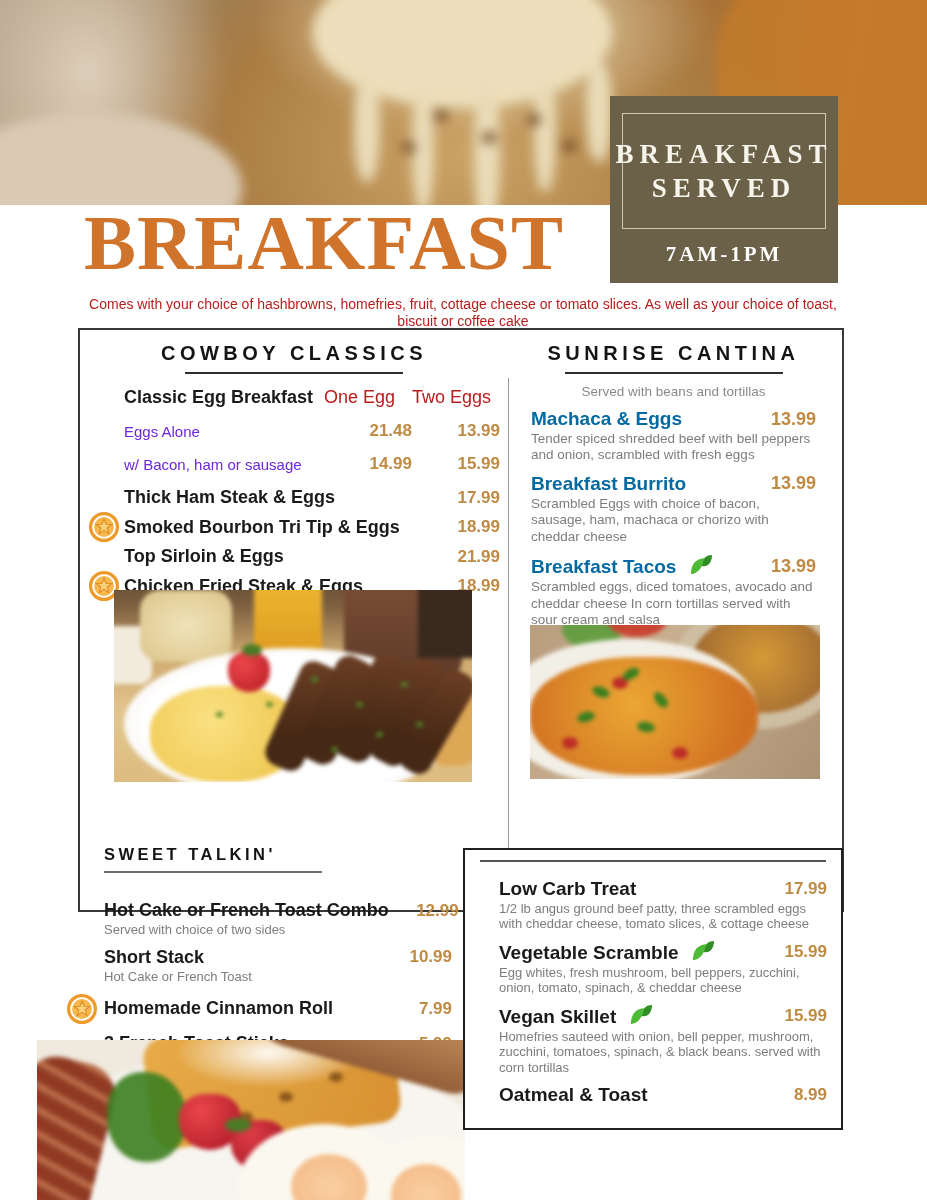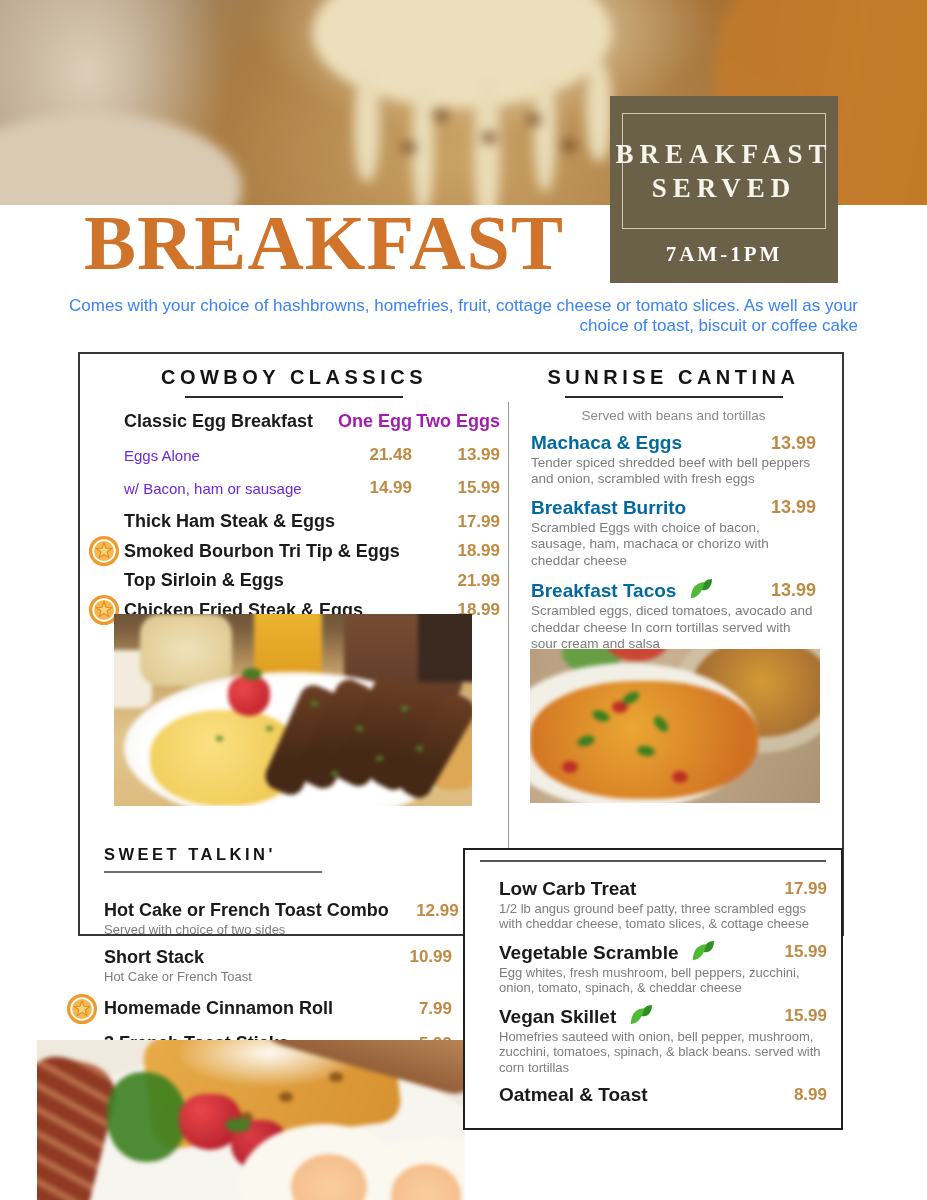--- a/index.html
+++ b/index.html
@@ -36,38 +36,38 @@
   .badge-inner{position:absolute;left:12px;right:12px;top:17px;height:114px;border:1px solid #cfc8b6;
                display:flex;flex-direction:column;align-items:center;justify-content:center;gap:3px;}
   .badge-line{font-family:"Liberation Serif",serif;font-weight:700;font-size:27px;letter-spacing:6px;
               color:#f7f4ec;white-space:nowrap;}
   .badge-hours{position:absolute;left:0;right:0;top:146px;text-align:center;color:#fff;
                font-size:21px;font-weight:700;letter-spacing:3px;font-family:Liberation Serif, serif;}
 
   
   .page-title{position:absolute;left:84px;top:204px;font-family:"Liberation Serif",serif;
               font-weight:700;font-size:78px;line-height:1;color:#d0742c;letter-spacing:1px;}
-  .subtitle{position:absolute;left:68px;top:296px;width:790px;text-align:right;
-            color:#3b82f6;font-size:17px;line-height:1.2;}
-
-  
-  .main-box{position:absolute;left:78px;top:352px;width:766px;height:584px;border:2px solid #383838;
+  .subtitle{position:absolute;left:68px;top:296px;width:790px;text-align:center;
+            color:#b91c1c;font-size:14px;line-height:1.2;}
+
+  
+  .main-box{position:absolute;left:78px;top:328px;width:766px;height:584px;border:2px solid #383838;
             box-sizing:border-box;background:#fff;}
   .col-left{position:absolute;left:0;top:0;bottom:0;width:428px;}
   .col-divider{position:absolute;left:428px;top:48px;bottom:16px;width:1px;background:#9a9a9a;}
   .col-right{position:absolute;left:429px;top:0;right:0;bottom:0;padding:12px 26px 0 22px;box-sizing:border-box;}
 
   .section-head{font-size:20px;font-weight:700;color:#141414;letter-spacing:4.5px;text-align:center;white-space:nowrap;}
   .head-rule{height:2px;background:#2c2c2c;width:218px;margin:7px auto 0;}
 
   .cowboy-head{margin-top:12px;}
   .egg-grid{display:grid;grid-template-columns:200px 88px 88px;padding-left:44px;margin-top:13px;
             align-items:center;row-gap:0;}
   .egg-grid .hname{font-size:18px;font-weight:700;color:#1a1a1a;white-space:nowrap;}
-  .egg-grid .hcol{font-size:18px;font-weight:700;color:#a21caf;text-align:right;white-space:nowrap;}
+  .egg-grid .hcol{font-size:18px;font-weight:400;color:#b91c1c;text-align:left;white-space:nowrap;}
   .egg-row{display:grid;grid-template-columns:200px 88px 88px;padding-left:44px;margin-top:13px;align-items:center;}
   .egg-row .ename{font-size:15px;color:#6d28d9;white-space:nowrap;}
   .price{font-size:17px;font-weight:700;color:#bf8b44;text-align:right;white-space:nowrap;}
 
   .cowboy-items{margin-top:9px;}
   .c-item{position:relative;display:grid;grid-template-columns:288px 88px;padding-left:44px;
           align-items:center;height:29.5px;}
   .c-item .iname{font-size:18px;font-weight:700;color:#1a1a1a;white-space:nowrap;}
   .star{position:absolute;left:8px;top:50%;transform:translateY(-50%);width:32px;height:32px;}
 

